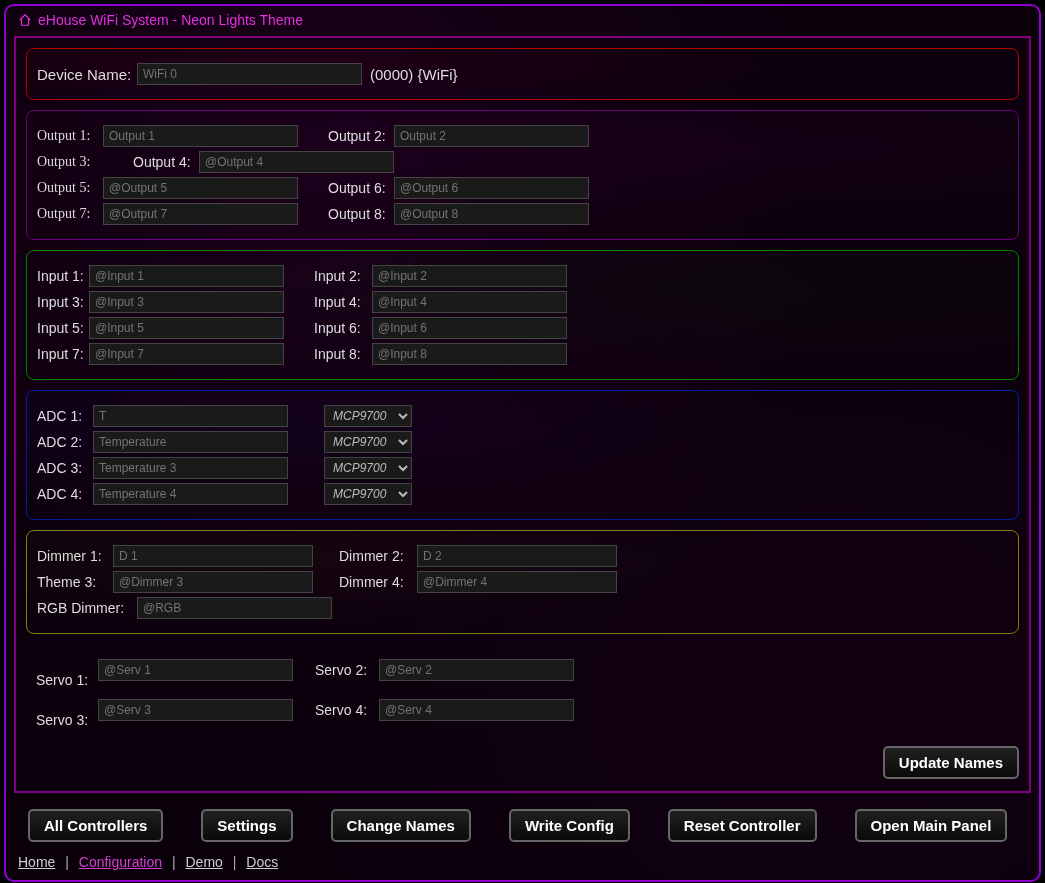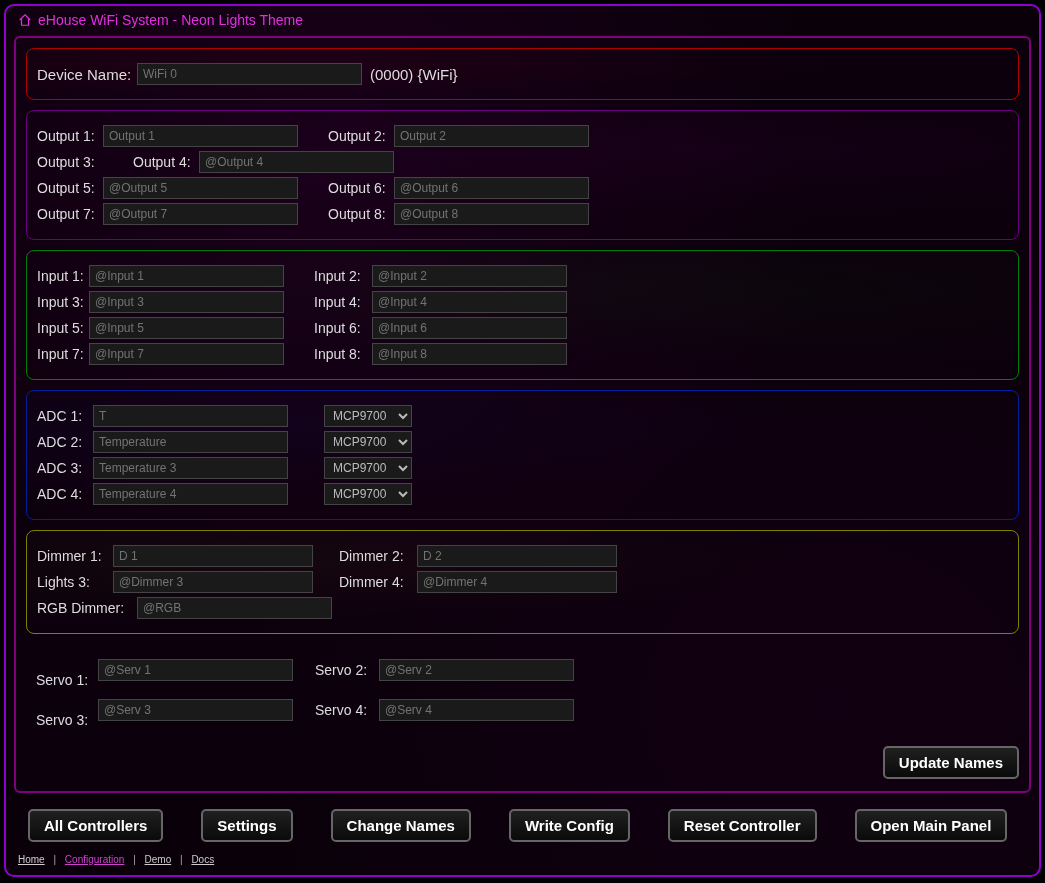--- a/index.html
+++ b/index.html
@@ -25,21 +25,21 @@
   align-items: center;
   gap: 6px;
 }
 .home-icon {
   display: inline-flex;
   width: 14px;
   height: 14px;
 }
 .content-panel {
   border: 2px solid #800080;
-  border-radius: 6px;
+  border-radius: 0;
   padding: 10px;
   background: rgba(20,0,20,0.2);
 }
 .group {
   border-radius: 8px;
   padding: 10px 10px;
   margin-bottom: 10px;
 }
 .g-red { border: 1px solid #b00000; background: radial-gradient(ellipse at 20% 30%, rgba(180,0,0,0.06), transparent 60%); }
 .g-purple { border: 1px solid #6a0080; background: radial-gradient(ellipse at 70% 30%, rgba(106,0,128,0.08), transparent 60%); }
@@ -55,21 +55,21 @@
 .cell {
   display: flex;
   align-items: center;
 }
 .label {
   color: #ddd;
   font-size: 14px;
   white-space: nowrap;
 }
 .lbl-dev { width: 100px; font-size: 15px; }
-.lbl-out { width: 66px; }
+.lbl-out { width: 66px; font-family: Liberation Serif, serif; }
 .lbl-out2 { width: 66px; }
 .lbl-in { width: 52px; }
 .lbl-in2 { width: 58px; }
 .lbl-adc { width: 56px; }
 .lbl-dim { width: 76px; }
 .lbl-dim2 { width: 78px; }
 .lbl-rgb { width: 100px; }
 .lbl-srv { width: 62px; margin-top: 20px; }
 .lbl-srv2 { width: 64px; }
 input[type=text] {
@@ -94,20 +94,21 @@
 .col2-srv { margin-left: 22px; }
 select {
   background: #1a1a1a;
   border: 1px solid #444;
   color: #bbb;
   font-size: 12px;
   padding: 2px 4px;
   height: 22px;
   width: 88px;
   margin-left: 36px;
+  font-style: italic;
 }
 .btn {
   background: linear-gradient(#202020,#0a0a0a);
   border: 2px solid #666;
   border-radius: 5px;
   color: #fff;
   font-size: 15px;
   font-weight: bold;
   padding: 6px 14px;
   cursor: pointer;
@@ -117,21 +118,21 @@
   justify-content: flex-end;
   padding: 4px 0 2px 0;
 }
 .bottom-btns {
   display: flex;
   gap: 38px;
   padding: 16px 14px 6px 14px;
 }
 .footer-links {
   padding: 6px 4px 2px 4px;
-  font-size: 10px;
+  font-size: 14px;
   color: #ccc;
 }
 .footer-links a {
   color: #ccc;
   text-decoration: underline;
 }
 .footer-links a.active { color: #d040d0; }
 .footer-sep { color: #aaa; margin: 0 6px; }
 </style>
 </head>
@@ -271,21 +272,21 @@
             <span class="label lbl-dim">Dimmer 1:</span>
             <input type="text" class="in-dim" value="D 1" style="">
           </div>
         <div class="cell col2-dim">
             <span class="label lbl-dim2">Dimmer 2:</span>
             <input type="text" class="in-dim" value="D 2" style="">
           </div>
       </div>
       <div class="row">
         <div class="cell">
-            <span class="label lbl-dim">Lights 3:</span>
+            <span class="label lbl-dim">Theme 3:</span>
             <input type="text" class="in-dim" value="@Dimmer 3" style="">
           </div>
         <div class="cell col2-dim">
             <span class="label lbl-dim2">Dimmer 4:</span>
             <input type="text" class="in-dim" value="@Dimmer 4" style="">
           </div>
       </div>
       <div class="row">
         <span class="label lbl-rgb">RGB Dimmer:</span>
         <input type="text" class="in-rgb" value="@RGB" style="">

